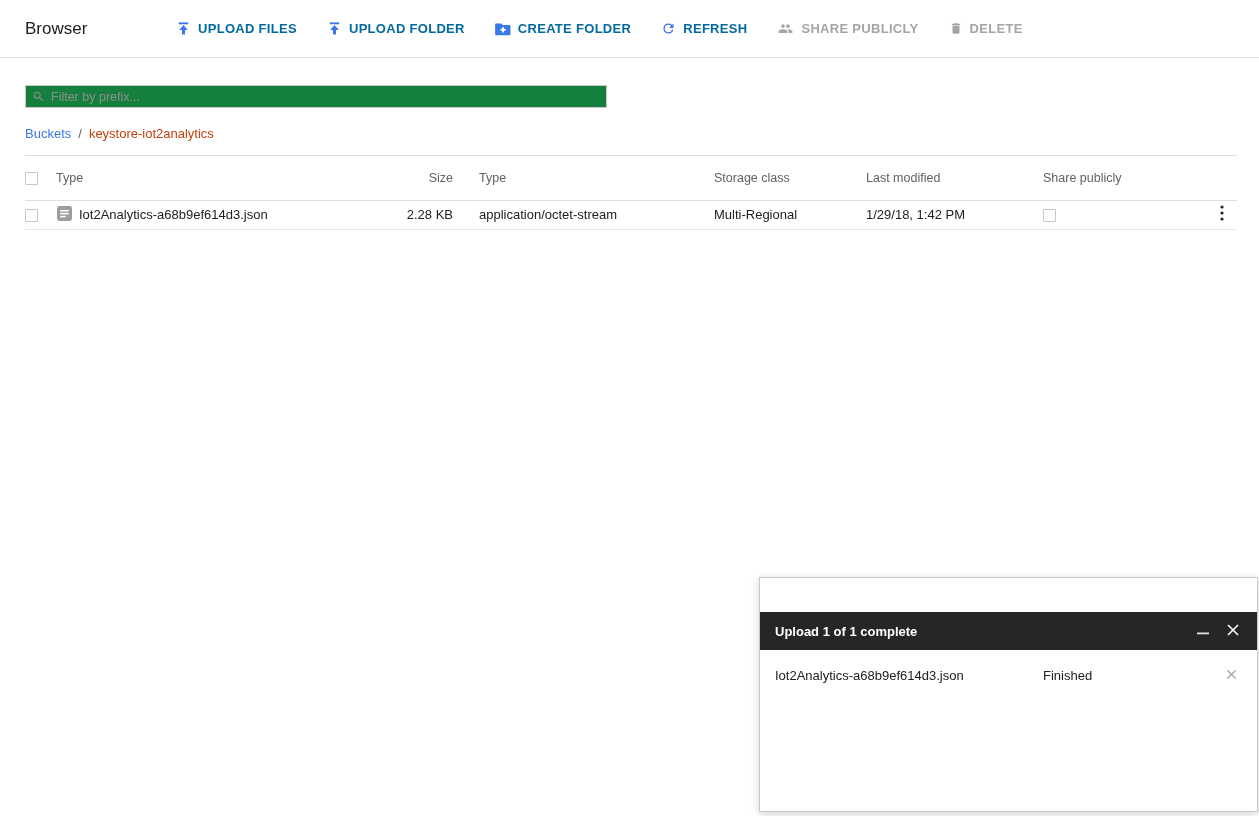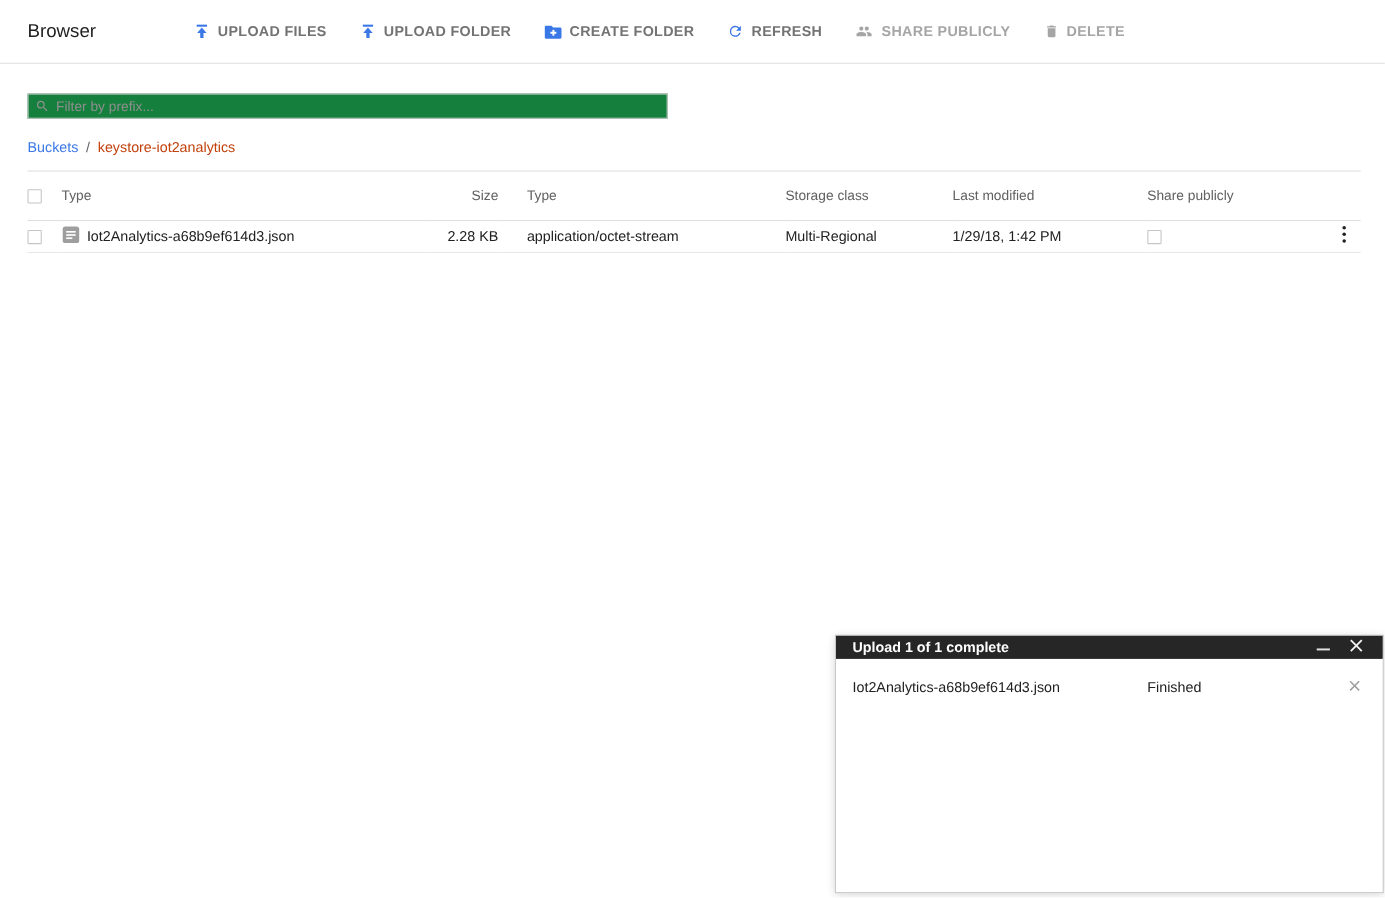--- a/index.html
+++ b/index.html
@@ -4,21 +4,21 @@
 <style>
   * { margin:0; padding:0; box-sizing:border-box; }
   html,body { width:1259px; height:816px; background:#fff; font-family:"Liberation Sans", sans-serif; overflow:hidden; }
   .page { position:relative; width:1259px; height:816px; background:#fff; }
 
   
   .topbar { height:58px; display:flex; align-items:center; border-bottom:1px solid #e0e0e0; padding-left:25px; background:#fff; }
   .page-title { font-size:17px; color:#212121; font-weight:400; width:143px; }
   .toolbar { display:flex; align-items:center; }
   .tbtn { display:flex; align-items:center; gap:7px; border:none; background:transparent; font-family:"Liberation Sans", sans-serif;
-          font-size:13px; font-weight:700; letter-spacing:0.3px; color:#737373; cursor:pointer; padding:6px 8px; margin-right:14px; }
+          font-size:13px; font-weight:700; letter-spacing:0.3px; color:#0369a1; cursor:pointer; padding:6px 8px; margin-right:14px; }
   .tbtn svg { display:block; }
   .tbtn.disabled { color:#a5a5a5; cursor:default; }
 
   
   .content { padding:0 0 0 25px; }
   .filter-wrap { margin-top:27px; width:582px; height:23px; border:1px solid #c9c9c9; display:flex; align-items:center; padding:0 6px; background:#15803d; }
   .filter-wrap input { border:none; outline:none; flex:1; font-family:"Liberation Sans", sans-serif; font-size:12.5px; color:#212121; background:transparent; }
   .filter-wrap input::placeholder { color:#8e8e8e; }
   .search-ic { margin-right:6px; display:flex; }
 
@@ -37,21 +37,21 @@
   .col-share { width:157px; } .col-menu { width:37px; }
   .al-right { text-align:right !important; }
   .pad-l { padding-left:26px; }
   .checkbox { display:inline-block; width:13px; height:13px; border:1px solid #c6c6c6; border-radius:1px; background:#fff; vertical-align:middle; cursor:pointer; }
   .name-cell { display:flex; align-items:center; gap:6px; }
   .dots-btn { background:none; border:none; cursor:pointer; display:flex; align-items:center; justify-content:center; width:24px; height:24px; margin-left:10px; }
 
   
   .upload-dialog { position:absolute; left:759px; top:577px; width:499px; height:235px; background:#fff;
                    border:1px solid #c9c9c9; box-shadow:0 2px 8px rgba(0,0,0,0.18); }
-  .ud-header { height:21px; background:#262626; display:flex; align-items:center; padding:0 12px 0 15px; }
+  .ud-header { height:38px; background:#262626; display:flex; align-items:center; padding:0 12px 0 15px;margin-top:34px; }
   .ud-title { color:#fff; font-size:13px; font-weight:700; flex:1; }
   .ud-iconbtn { background:none; border:none; cursor:pointer; display:flex; align-items:center; justify-content:center; width:24px; height:24px; margin-left:6px; }
   .ud-row { display:flex; align-items:center; padding:13px 14px 0 15px; }
   .ud-file { width:268px; font-size:13px; color:#212121; }
   .ud-status { flex:1; font-size:13px; color:#212121; }
 </style>
 </head>
 <body>
 
 <div class="page">

